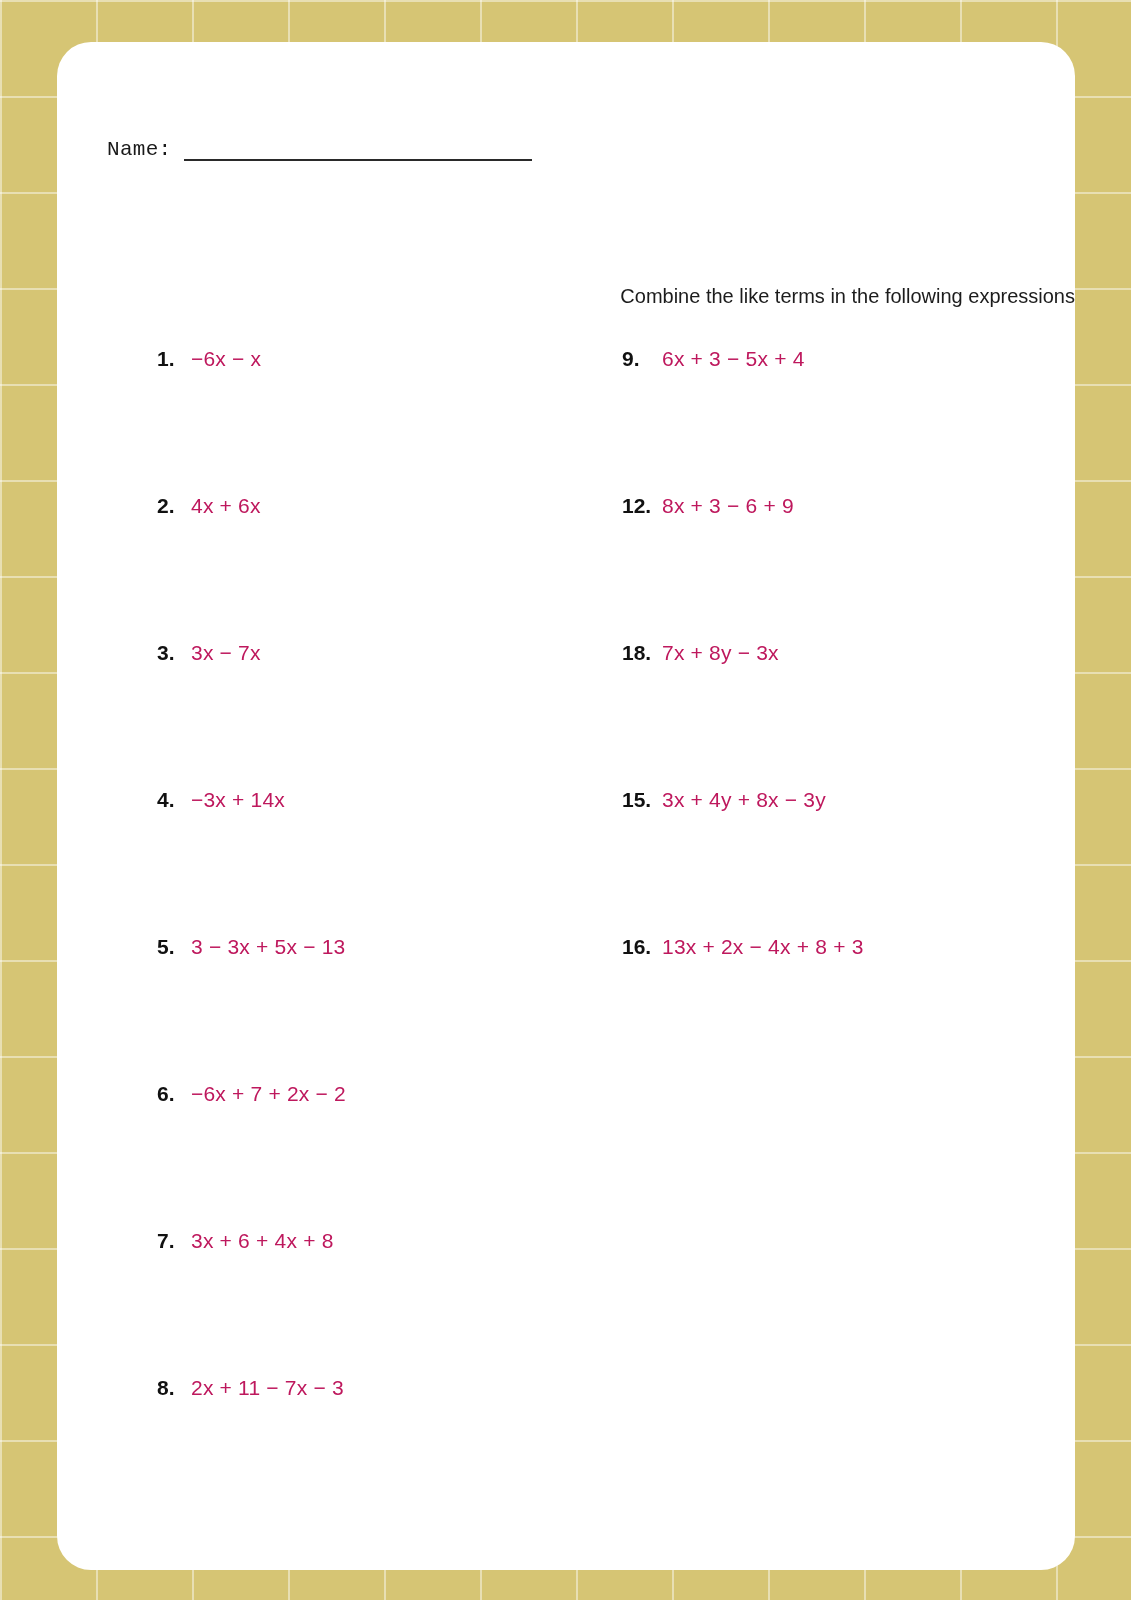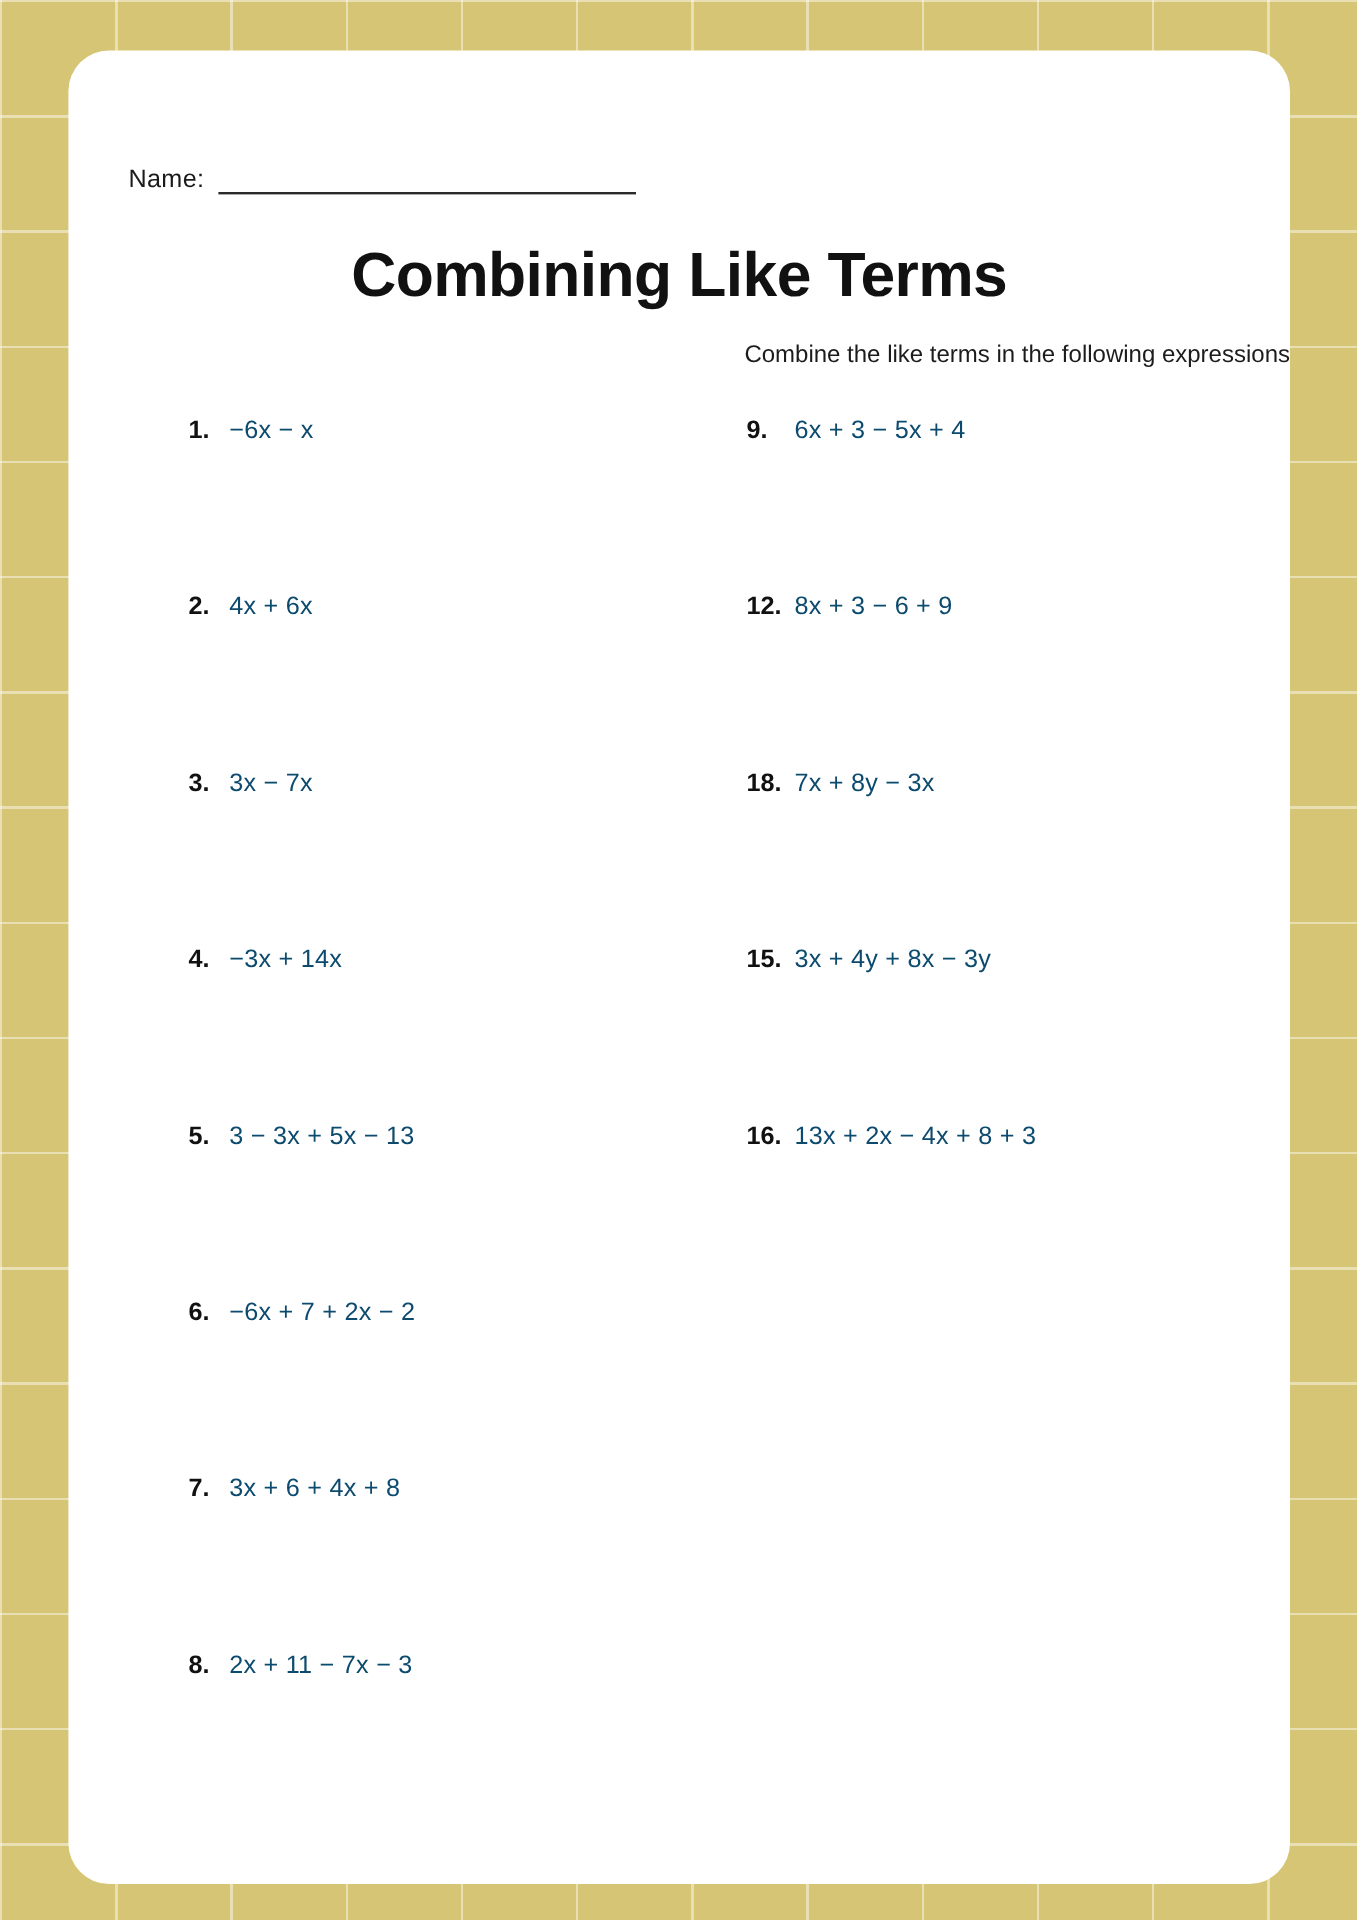--- a/index.html
+++ b/index.html
@@ -46,20 +46,21 @@
     right: 46px;
     display: flex;
     align-items: flex-end;
     justify-content: space-between;
   }
   .meta-field {
     display: flex;
     align-items: flex-end;
     font-size: 21px;
     color: #1a1a1a;
+    font-family: Liberation Mono, monospace;
   }
   .meta-label {
     font-size: 21px;
     letter-spacing: 0.3px;
     color: #1a1a1a;
     white-space: nowrap;
   }
   .meta-line {
     display: inline-block;
     border-bottom: 2px solid #2a2a2a;
@@ -114,38 +115,37 @@
   .p-num {
     font-weight: bold;
     min-width: 34px;
     text-align: left;
     font-size: 21px;
     color: #111111;
   }
   .p-num.wide { min-width: 40px; }
   .p-expr {
     font-size: 21px;
-    color: #0c4a6e;
+    color: #be185d;
     letter-spacing: 0.2px;
   }
 </style>
 </head>
 <body>
 
 <div class="page">
   <div class="sheet">
 
     <div class="meta-row">
       <div class="meta-field">
         <span class="meta-label">Name:</span>
         <span class="meta-line name"></span>
       </div>
     </div>
 
-    <div class="title">Combining Like Terms</div>
     <div class="subtitle">Combine the like terms in the following expressions</div>
 
     <div class="columns">
 
       <div class="col left">
         <div class="problem">
           <span class="p-num">1.</span>
           <span class="p-expr">−6x − x</span>
         </div>
         <div class="problem">

